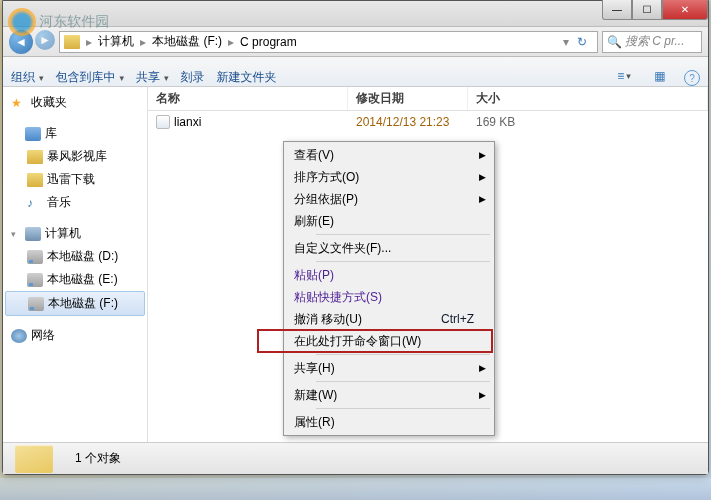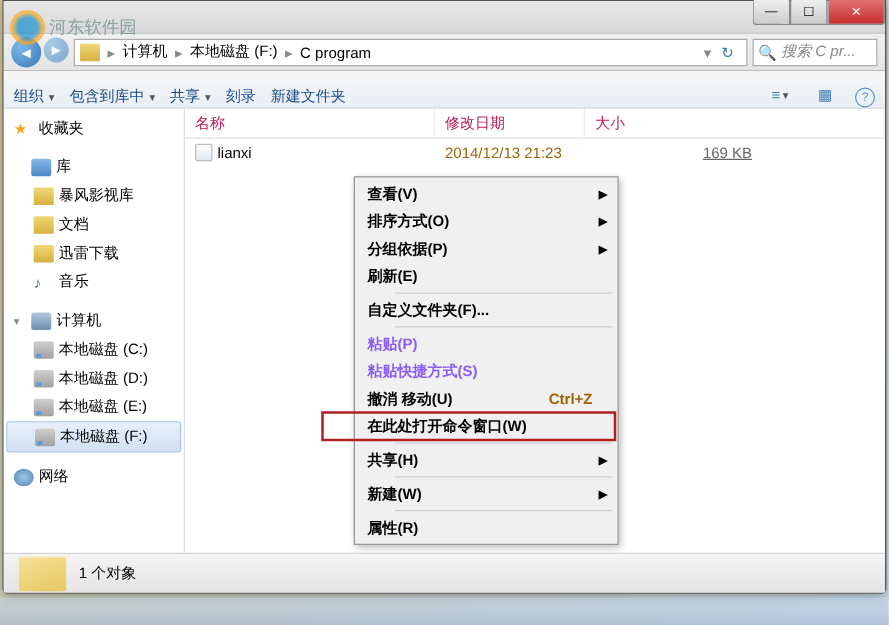--- a/index.html
+++ b/index.html
@@ -48,45 +48,45 @@
     .ico-star { color: #f9a825; }
     .ico-lib { background: linear-gradient(#8ab8e8,#4a88c8); border-radius: 2px; }
     .ico-folder { background: linear-gradient(#f0d878,#d8b040); border-radius: 1px; }
     .ico-drive { background: linear-gradient(#d0d0d0,#a0a0a0); border-radius: 2px; position: relative; }
     .ico-drive::after { content:""; position:absolute; bottom:1px; left:2px; width:4px; height:3px; background:#5a9ad8; }
     .ico-pc { background: linear-gradient(#b0c8e0,#7090b0); border-radius: 2px; }
     .ico-net { background: radial-gradient(#a0c8e8,#5080b0); border-radius: 50%; }
     .ico-music { color: #3a78b8; }
     
     .content { flex: 1; background: #fff; display: flex; flex-direction: column; }
-    .col-headers { height: 24px; display: flex; border-bottom: 1px solid #e0e0e0; align-items: center; color: #be185d; }
+    .col-headers { height: 24px; display: flex; border-bottom: 1px solid #e0e0e0; align-items: center; color: #404040; font-weight: bold; }
     .col-h { padding: 0 8px; border-right: 1px solid #eee; height: 100%; display: flex; align-items: center; cursor: pointer; }
     .col-name { width: 200px; }
     .col-date { width: 120px; }
     .col-type { width: 100px; }
     .col-size { flex: 1; }
     .file-list { flex: 1; }
     .file-row { height: 22px; display: flex; align-items: center; cursor: pointer; }
     .file-cell { padding: 0 8px; }
     .fc-name { width: 200px; display: flex; align-items: center; gap: 4px; }
     .fc-date { width: 120px; color: #a16207; }
     .fc-type { width: 100px; color: #666; }
-    .fc-size { flex: 1; text-align: center; padding-right: 20px; color: #666; text-decoration: underline; }
+    .fc-size { flex: 1; text-align: left; padding-right: 20px; color: #666; }
     .file-icon { width: 14px; height: 14px; background: linear-gradient(#fff,#e0e8f0); border: 1px solid #bbb; border-radius: 2px; }
     
-    .statusbar { height: 32px; background: linear-gradient(#f4f4f4,#e4e4e4); border-top: 1px solid #ccc; display: flex; align-items: center; padding: 0 12px; gap: 10px; }
+    .statusbar { height: 32px; background: linear-gradient(#f4f4f4,#e4e4e4); border-top: 1px solid #ccc; display: flex; align-items: center; padding: 0 12px; gap: 22px; }
     .sb-folder-icon { width: 38px; height: 28px; background: linear-gradient(160deg,#f5e09a,#e8c860); border-radius: 2px; box-shadow: inset 0 1px 1px rgba(255,255,255,0.6); }
     
-    .context-menu { position: absolute; top: 140px; left: 280px; width: 212px; background: #f0f0f0; border: 1px solid #979797; box-shadow: 2px 2px 6px rgba(0,0,0,0.3); padding: 2px; z-index: 100; font-weight: bold; }
+    .context-menu { position: absolute; top: 140px; left: 280px; width: 212px; background: #f0f0f0; border: 1px solid #979797; box-shadow: 2px 2px 6px rgba(0,0,0,0.3); padding: 2px; z-index: 100; }
     .cm-item { height: 22px; display: flex; align-items: center; padding: 0 20px 0 8px; cursor: pointer; position: relative; margin-left: -28px; padding-left: 36px; }
-    .cm-item.disabled { color: #8b5cf6; cursor: default; }
+    .cm-item.disabled { color: #4c1d95; cursor: default; }
     .cm-item.highlighted { outline: 2px solid #b02020; outline-offset: -1px; }
     .cm-sep { height: 1px; background: #d0d0d0; margin: 2px 2px 2px 30px; }
     .cm-arrow { position: absolute; right: 6px; font-size: 9px; }
-    .cm-shortcut { position: absolute; right: 18px; color: #a16207; }
+    .cm-shortcut { position: absolute; right: 18px; color: #0f172a; }
     
     .taskbar-peek { position: absolute; bottom: 0; left: 0; width: 711px; height: 22px; background: linear-gradient(rgba(200,220,240,0.4),rgba(160,180,210,0.6)); }
   </style>
 </head>
 <body>
 
 <div class="watermark">
   <span class="watermark-icon"></span>
   <span class="watermark-text">河东软件园</span>
 </div>
@@ -148,41 +148,33 @@
           <span class="tree-chev"></span>
           <span class="ico ico-lib"></span>
           <span>库</span>
         </div>
         <div class="nav-item">
             <span class="ico ico-folder"></span>
             <span>暴风影视库</span>
           </div>
         <div class="nav-item">
             <span class="ico ico-folder"></span>
-            <span>文档</span>
-          </div>
-        <div class="nav-item">
-            <span class="ico ico-folder"></span>
             <span>迅雷下载</span>
           </div>
         <div class="nav-item">
             <span class="ico ico-music">♪</span>
             <span>音乐</span>
           </div>
       </div>
       <div class="nav-group">
         <div class="nav-header">
           <span class="tree-chev">▾</span>
           <span class="ico ico-pc"></span>
           <span>计算机</span>
         </div>
-        <div class="nav-item">
-            <span class="ico ico-drive"></span>
-            <span>本地磁盘 (C:)</span>
-          </div>
         <div class="nav-item">
             <span class="ico ico-drive"></span>
             <span>本地磁盘 (D:)</span>
           </div>
         <div class="nav-item">
             <span class="ico ico-drive"></span>
             <span>本地磁盘 (E:)</span>
           </div>
         <div class="nav-item selected">
             <span class="ico ico-drive"></span>

